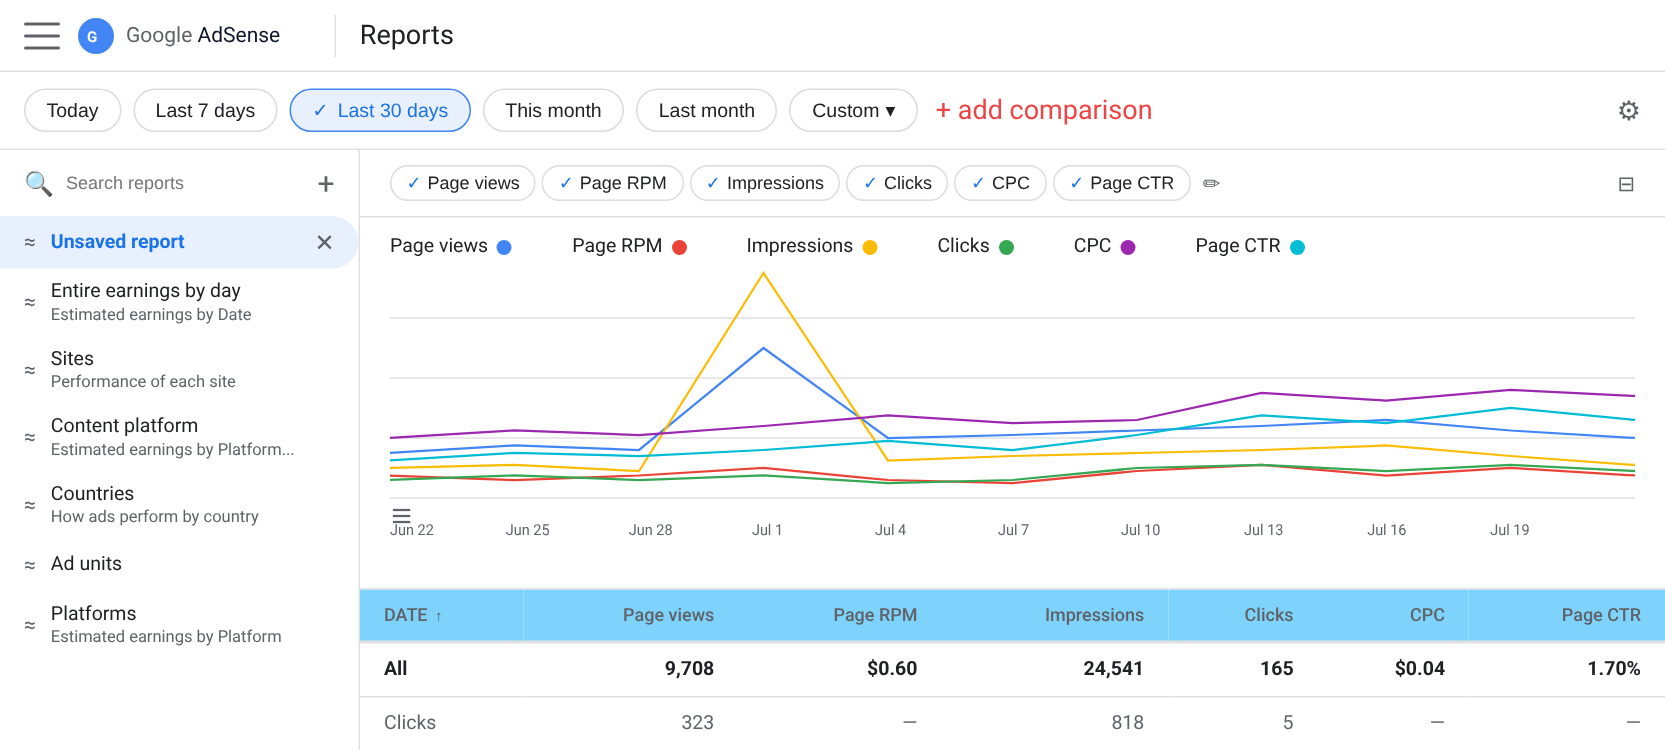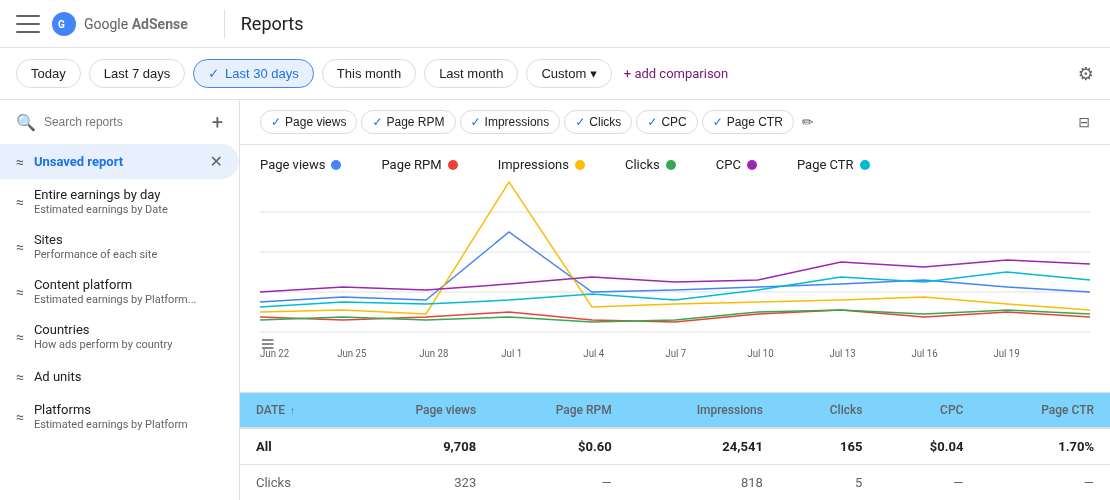--- a/index.html
+++ b/index.html
@@ -21,21 +21,21 @@
       display: flex; align-items: center; height: 52px; padding: 0 16px;
       border-bottom: 1px solid #e0e0e0; background: #fff; gap: 8px;
     }
     .filter-btn {
       padding: 6px 14px; border-radius: 20px; border: 1px solid #dadce0;
       background: #fff; font-size: 13px; color: #202124; cursor: pointer;
       display: flex; align-items: center; gap: 4px; text-align: right;
     }
     .filter-btn.active { background: #e8f0fe; border-color: #4285f4; color: #1a73e8; font-weight: 500; }
     .filter-btn .check { color: #1a73e8; margin-right: 2px; }
-    .add-comparison { color: #701a75; font-size: 13px; cursor: pointer; display: flex; align-items: center; gap: 4px; margin-left: 4px; }
+    .add-comparison { color: #ef4444; font-size: 18px; cursor: pointer; display: flex; align-items: center; gap: 4px; margin-left: 4px; }
     .settings-icon-btn { margin-left: auto; cursor: pointer; color: #5f6368; font-size: 18px; }
 
     
     .main-layout { display: flex; height: calc(500px - 100px); }
 
     
     .sidebar { width: 240px; min-width: 240px; border-right: 1px solid #e0e0e0; background: #fff; overflow-y: auto; }
     .sidebar-search { display: flex; align-items: center; padding: 10px 16px; gap: 8px; }
     .sidebar-search input { border: none; outline: none; font-size: 12px; color: #202124; background: transparent; flex: 1; }
     .sidebar-search .s-icon { color: #5f6368; font-size: 16px; }
@@ -101,21 +101,21 @@
   <div class="menu-icon">
     <span></span>
       <span></span>
       <span></span>
   </div>
   <div class="logo">
     <svg width="24" height="24" viewBox="0 0 24 24">
       <circle cx="12" cy="12" r="12" fill="#4285f4"></circle>
       <text x="6" y="16" font-size="10" fill="white" font-weight="bold">G</text>
     </svg>
-    <span style="font-size:14px; font-weight:400; color:#5f6368; margin-left:8px;">Google <span style="color:#737373; font-weight:700;">AdSense</span></span>
+    <span style="font-size:14px; font-weight:400; color:#5f6368; margin-left:8px;">Google <span style="color:#0f172a; font-weight:400;">AdSense</span></span>
   </div>
   <div class="divider-v"></div>
   <span class="page-title">Reports</span>
 </div>
 
 <div class="filter-bar">
   <button class="filter-btn">Today</button>
   <button class="filter-btn">Last 7 days</button>
   <button class="filter-btn active">
     <span class="check">✓</span>

